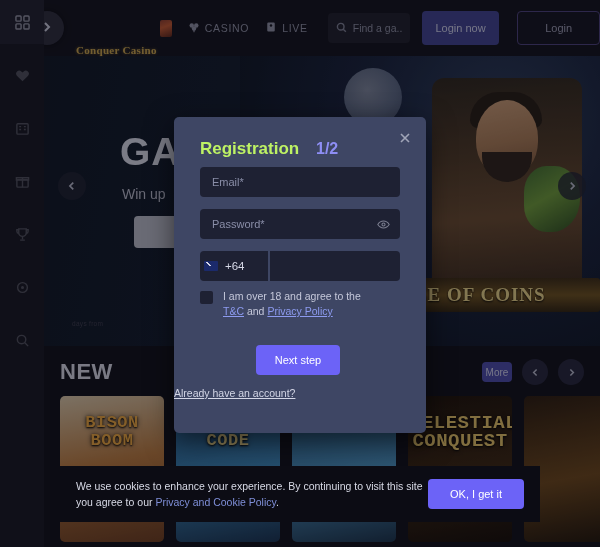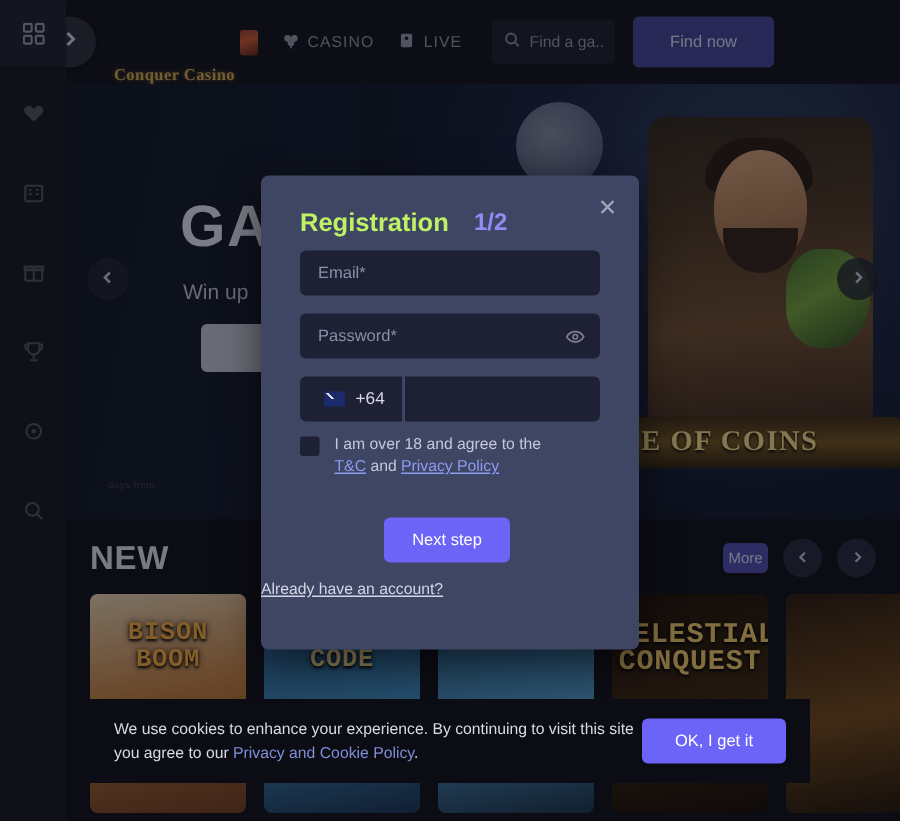--- a/index.html
+++ b/index.html
@@ -227,21 +227,21 @@
     position:absolute; right:10px; top:8px; width:14px; height:14px;
     display:flex; align-items:center; justify-content:center; cursor:pointer; opacity:.55;
   }
   #pw-eye svg { width:13px; height:13px; stroke:#c9ccdd; fill:none; stroke-width:1.3; }
   #phone-wrap {
     position:absolute; left:26px; top:134px; width:200px; height:30px;
     display:flex; gap:2px;
   }
   #phone-cc {
     width:68px; height:30px; border-radius:4px 0 0 4px; background:#1e2133;
-    display:flex; align-items:center; gap:7px; padding-left:16px; cursor:pointer;
+    display:flex; align-items:center; gap:7px; padding-left:4px; cursor:pointer;
   }
   #flag {
     width:14px; height:10px; border-radius:1px; flex:none;
     background:linear-gradient(90deg,#1b2a6b 0%,#1b2a6b 100%);
     position:relative; overflow:hidden;
   }
   #flag:after {
     content:""; position:absolute; left:1px; top:1px; width:6px; height:4px;
     background:linear-gradient(45deg,transparent 40%, #d8d8e8 40%, #d8d8e8 60%, transparent 60%);
   }
@@ -378,21 +378,22 @@
     <div id="search-box">
       <span>
         <svg viewBox="0 0 14 14">
             <circle cx="6" cy="6" r="4.2"></circle>
             <path d="M9.2 9.2 12.5 12.5"></path>
           </svg>
       </span>
       <span id="search-input-text">Find a ga...</span>
     </div>
 
-    <div id="join-btn">Find now</div>
+    <div id="join-btn">Login now</div>
+    <div id="login-btn">Login</div>
   </div>
 
   <div id="hero">
     <div id="hero-sky"></div>
     <div id="hero-moon"></div>
     <div id="hero-char"></div>
     <div id="hero-hair"></div>
     <div id="hero-face"></div>
     <div id="hero-beard"></div>
     <div id="hero-snake"></div>

